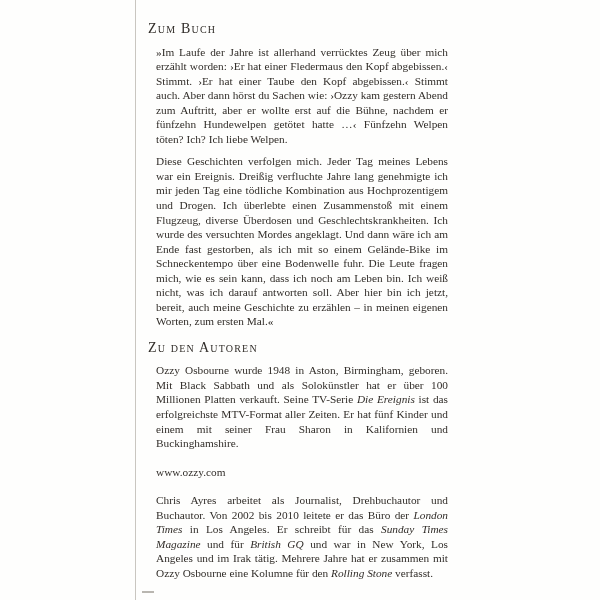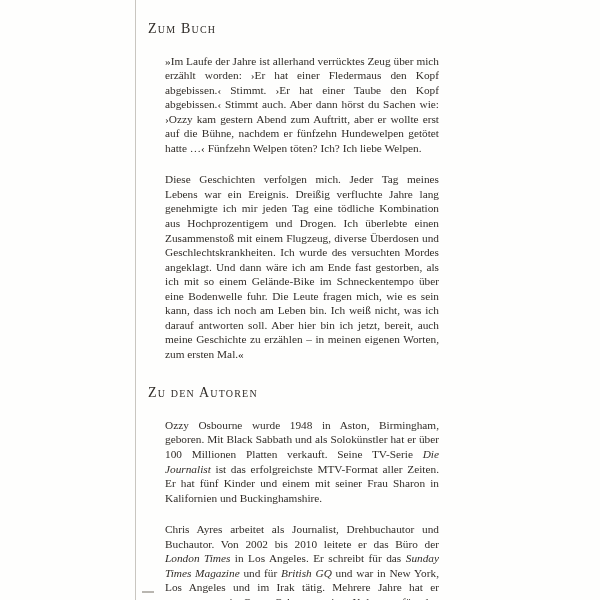--- a/index.html
+++ b/index.html
@@ -36,27 +36,27 @@
   }
   h2.heading {
     font-variant: small-caps;
     font-weight: normal;
     font-size: 14px;
     letter-spacing: 1.2px;
     margin: 0 0 6px 0;
     line-height: 14.5px;
   }
   h2.heading.spaced-lg {
-    margin-top: 25px;
+    margin-top: 12px;
   }
   p.body {
     font-size: 11.3px;
     line-height: 14.55px;
     text-align: justify;
-    margin: 17px;
+    margin: 8px;
     hyphens: auto;
     -webkit-hyphens: auto;
   }
   p.body.spaced {
     margin-top: 14px;
   }
 </style>
 </head>
 <body>
 
@@ -66,20 +66,21 @@
 
   <h2 class="heading">Zum Buch</h2>
 
   <p class="body">»Im Laufe der Jahre ist allerhand verrücktes Zeug über mich erzählt worden: ›Er hat einer Fledermaus den Kopf abgebissen.‹ Stimmt. ›Er hat einer Taube den Kopf abgebissen.‹ Stimmt auch. Aber dann hörst du Sachen wie: ›Ozzy kam gestern Abend zum Auftritt, aber er wollte erst auf die Bühne, nachdem er fünfzehn Hundewelpen getötet hatte …‹ Fünfzehn Welpen töten? Ich? Ich liebe Welpen.</p>
 
   <p class="body">Diese Geschichten verfolgen mich. Jeder Tag meines Lebens war ein Ereignis. Dreißig verfluchte Jahre lang genehmigte ich mir jeden Tag eine tödliche Kombination aus Hochprozentigem und Drogen. Ich überlebte einen Zusammenstoß mit einem Flugzeug, diverse Überdosen und Geschlechtskrankheiten. Ich wurde des versuchten Mordes angeklagt. Und dann wäre ich am Ende fast gestorben, als ich mit so einem Gelände-Bike im Schneckentempo über eine Bodenwelle fuhr. Die Leute fragen mich, wie es sein kann, dass ich noch am Leben bin. Ich weiß nicht, was ich darauf antworten soll. Aber hier bin ich jetzt, bereit, auch meine Geschichte zu erzählen – in meinen eigenen Worten, zum ersten Mal.«</p>
 
 
   <h2 class="heading spaced-lg">Zu den Autoren</h2>
 
-  <p class="body"><span>Ozzy Osbourne wurde 1948 in Aston, Birmingham, geboren. Mit Black Sabbath und als Solokünstler hat er über 100 Millionen Platten verkauft. Seine TV-Serie </span><span style="font-style: italic;">Die Journalist</span><span> ist das erfolgreichste MTV-Format aller Zeiten. Er hat fünf Kinder und einem mit seiner Frau Sharon in Kalifornien und Buckinghamshire.</span></p>
+  <p class="body"><span>Ozzy Osbourne wurde 1948 in Aston, Birmingham, geboren. Mit Black Sabbath und als Solokünstler hat er über 100 Millionen Platten verkauft. Seine TV-Serie </span><span style="font-style: italic;">Die Ereignis</span><span> ist das erfolgreichste MTV-Format aller Zeiten. Er hat fünf Kinder und einem mit seiner Frau Sharon in Kalifornien und Buckinghamshire.</span></p>
 
+  <p class="body spaced">www.ozzy.com</p>
 
   <p class="body spaced"><span>Chris Ayres arbeitet als Journalist, Drehbuchautor und Buchautor. Von 2002 bis 2010 leitete er das Büro der </span><span style="font-style: italic;">London Times</span><span> in Los Angeles. Er schreibt für das </span><span style="font-style: italic;">Sunday Times Magazine</span><span> und für </span><span style="font-style: italic;">British GQ</span><span> und war in New York, Los Angeles und im Irak tätig. Mehrere Jahre hat er zusammen mit Ozzy Osbourne eine Kolumne für den </span><span style="font-style: italic;">Rolling Stone</span><span> verfasst.</span></p>
 
 </div>
 
 <div class="bottom-mark"></div>
 
 </body></html>

